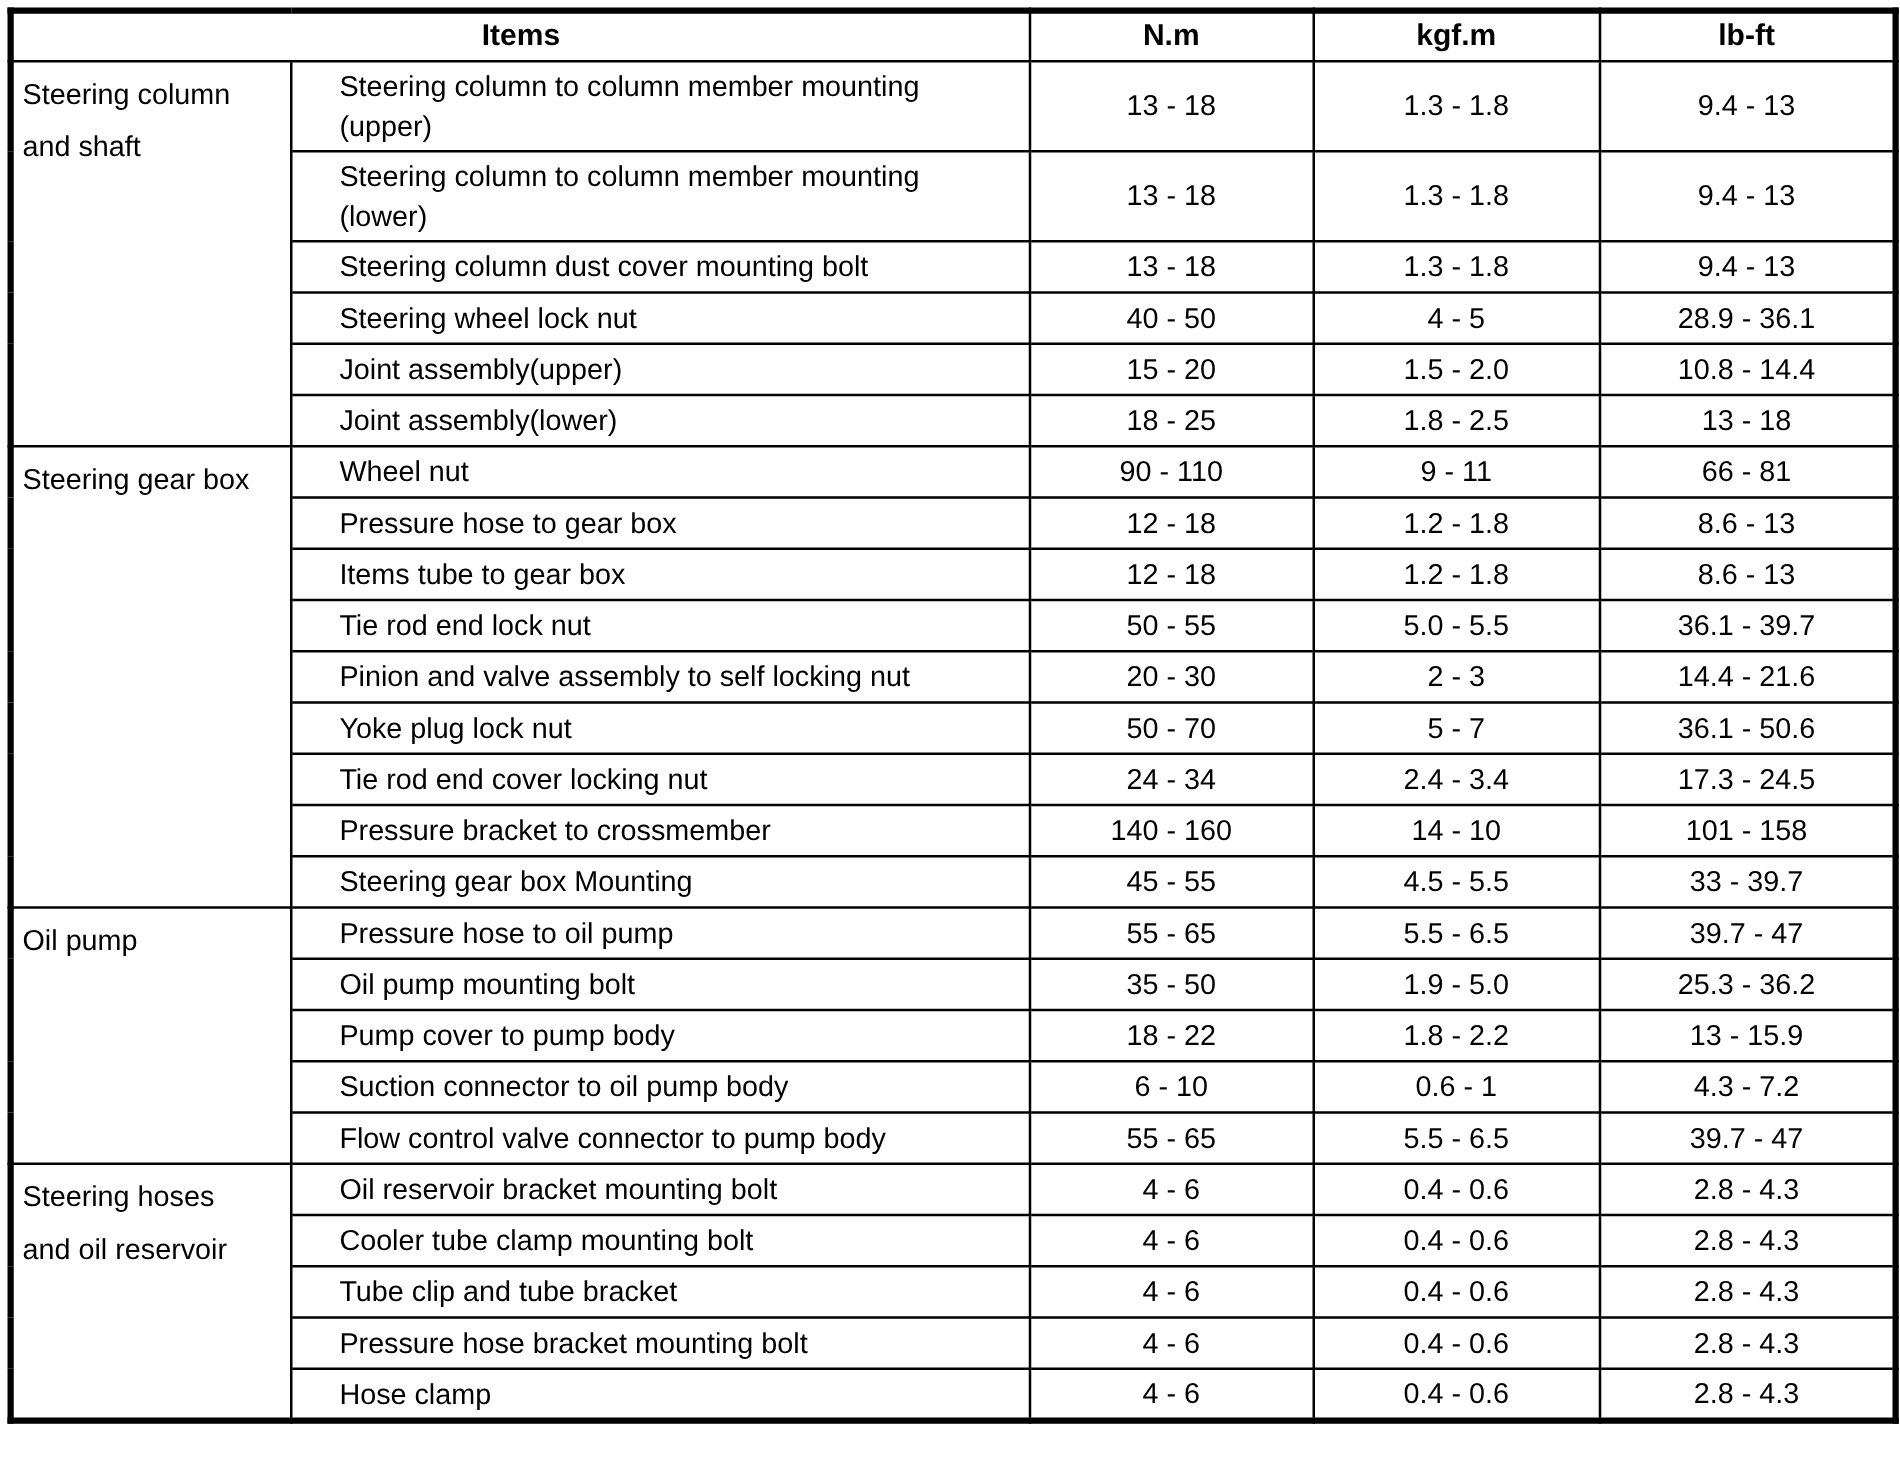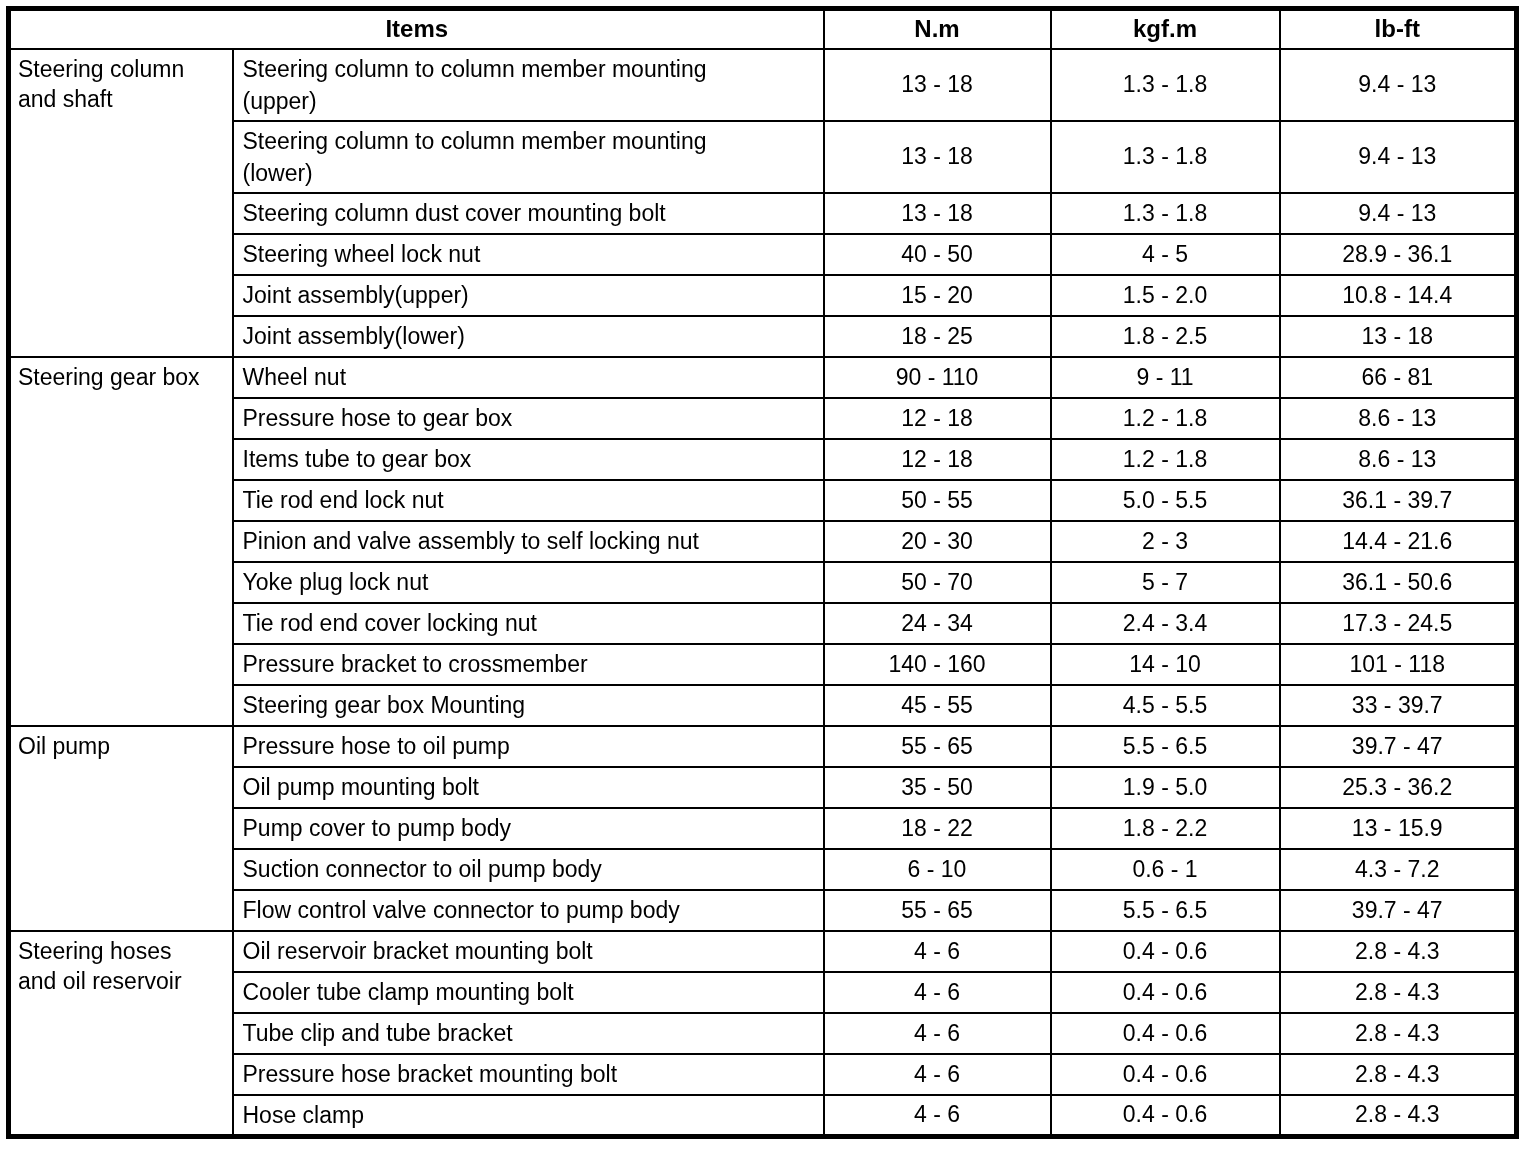--- a/index.html
+++ b/index.html
@@ -43,28 +43,29 @@
     font-size: 23px;
     vertical-align: middle;
     padding: 0;
   }
   td.cat {
     vertical-align: top;
     padding: 4px 4px 4px 7px;
   }
   td.cat .cat-text {
     max-width: 192px;
-    line-height: 30px;
+    line-height: 42px;
   }
   td.item {
     padding: 3px 6px 3px 9px;
   }
   td.item .item-text {
     max-width: 540px;
     line-height: 32px;
+    margin-left: 29px;
   }
   td.val {
     text-align: center;
     height: 41px;
   }
 </style>
 </head>
 <body>
 
 <div class="page">
@@ -194,21 +195,21 @@
           <td class="val">24 - 34</td>
           <td class="val">2.4 - 3.4</td>
           <td class="val">17.3 - 24.5</td>
         </tr>
         <tr>
           <td class="item">
             <div class="item-text">Pressure bracket to crossmember</div>
           </td>
           <td class="val">140 - 160</td>
           <td class="val">14 - 10</td>
-          <td class="val">101 - 118</td>
+          <td class="val">101 - 158</td>
         </tr>
         <tr>
           <td class="item">
             <div class="item-text">Steering gear box Mounting</div>
           </td>
           <td class="val">45 - 55</td>
           <td class="val">4.5 - 5.5</td>
           <td class="val">33 - 39.7</td>
         </tr>
         <tr>

